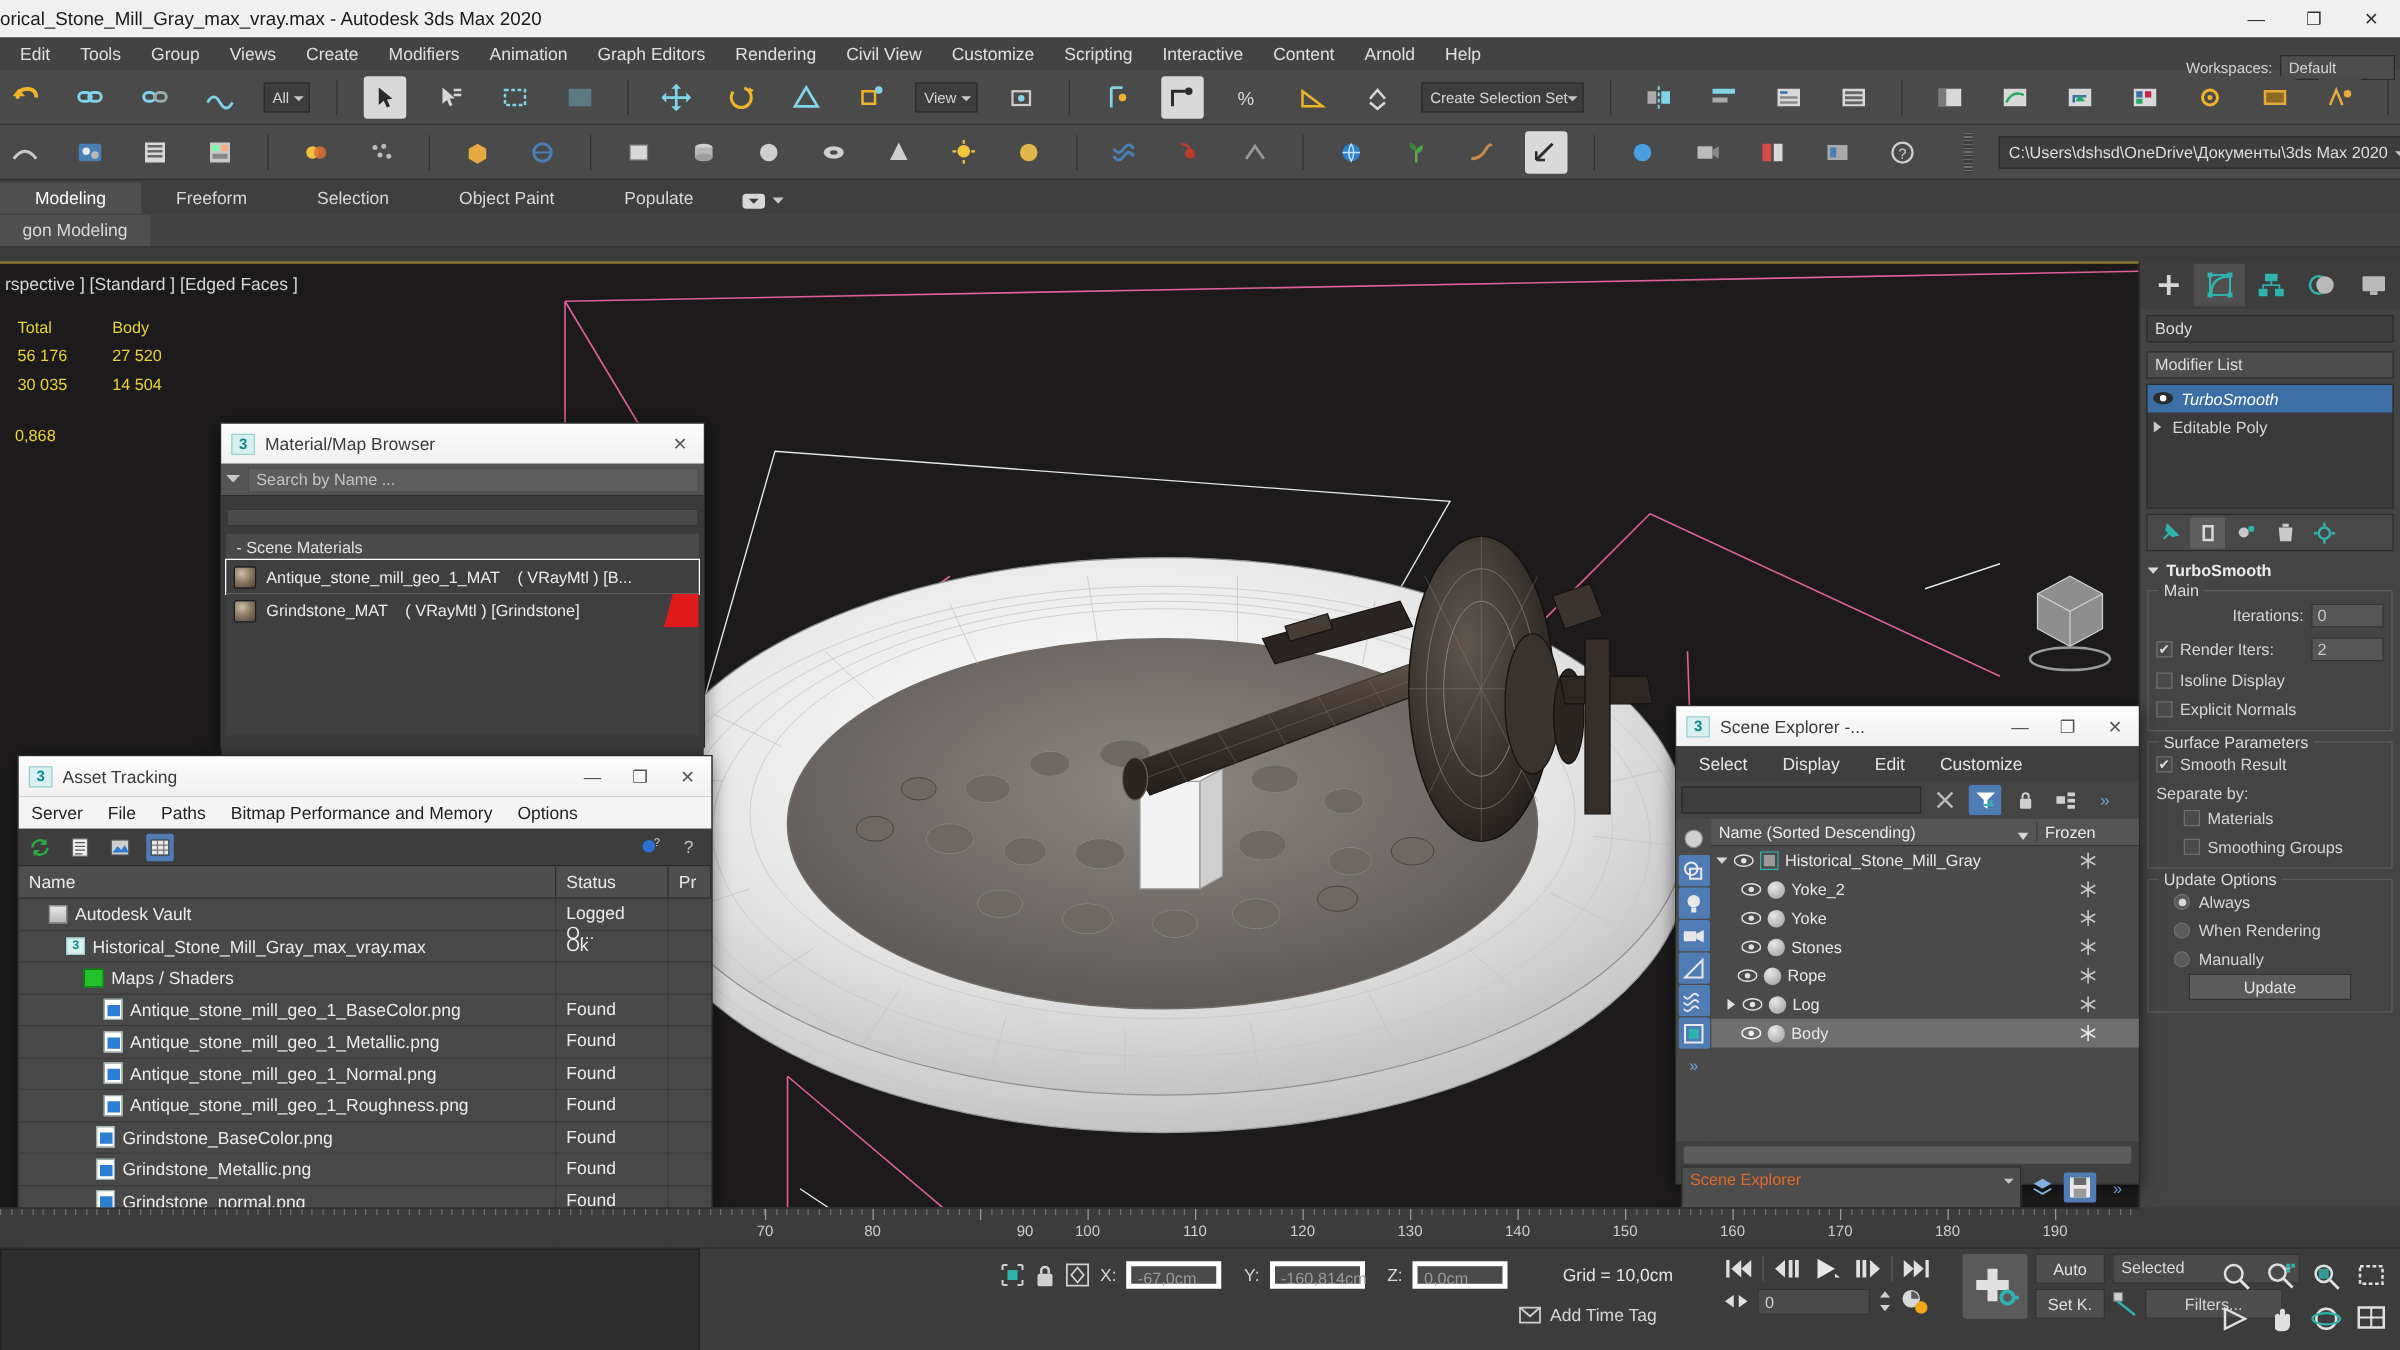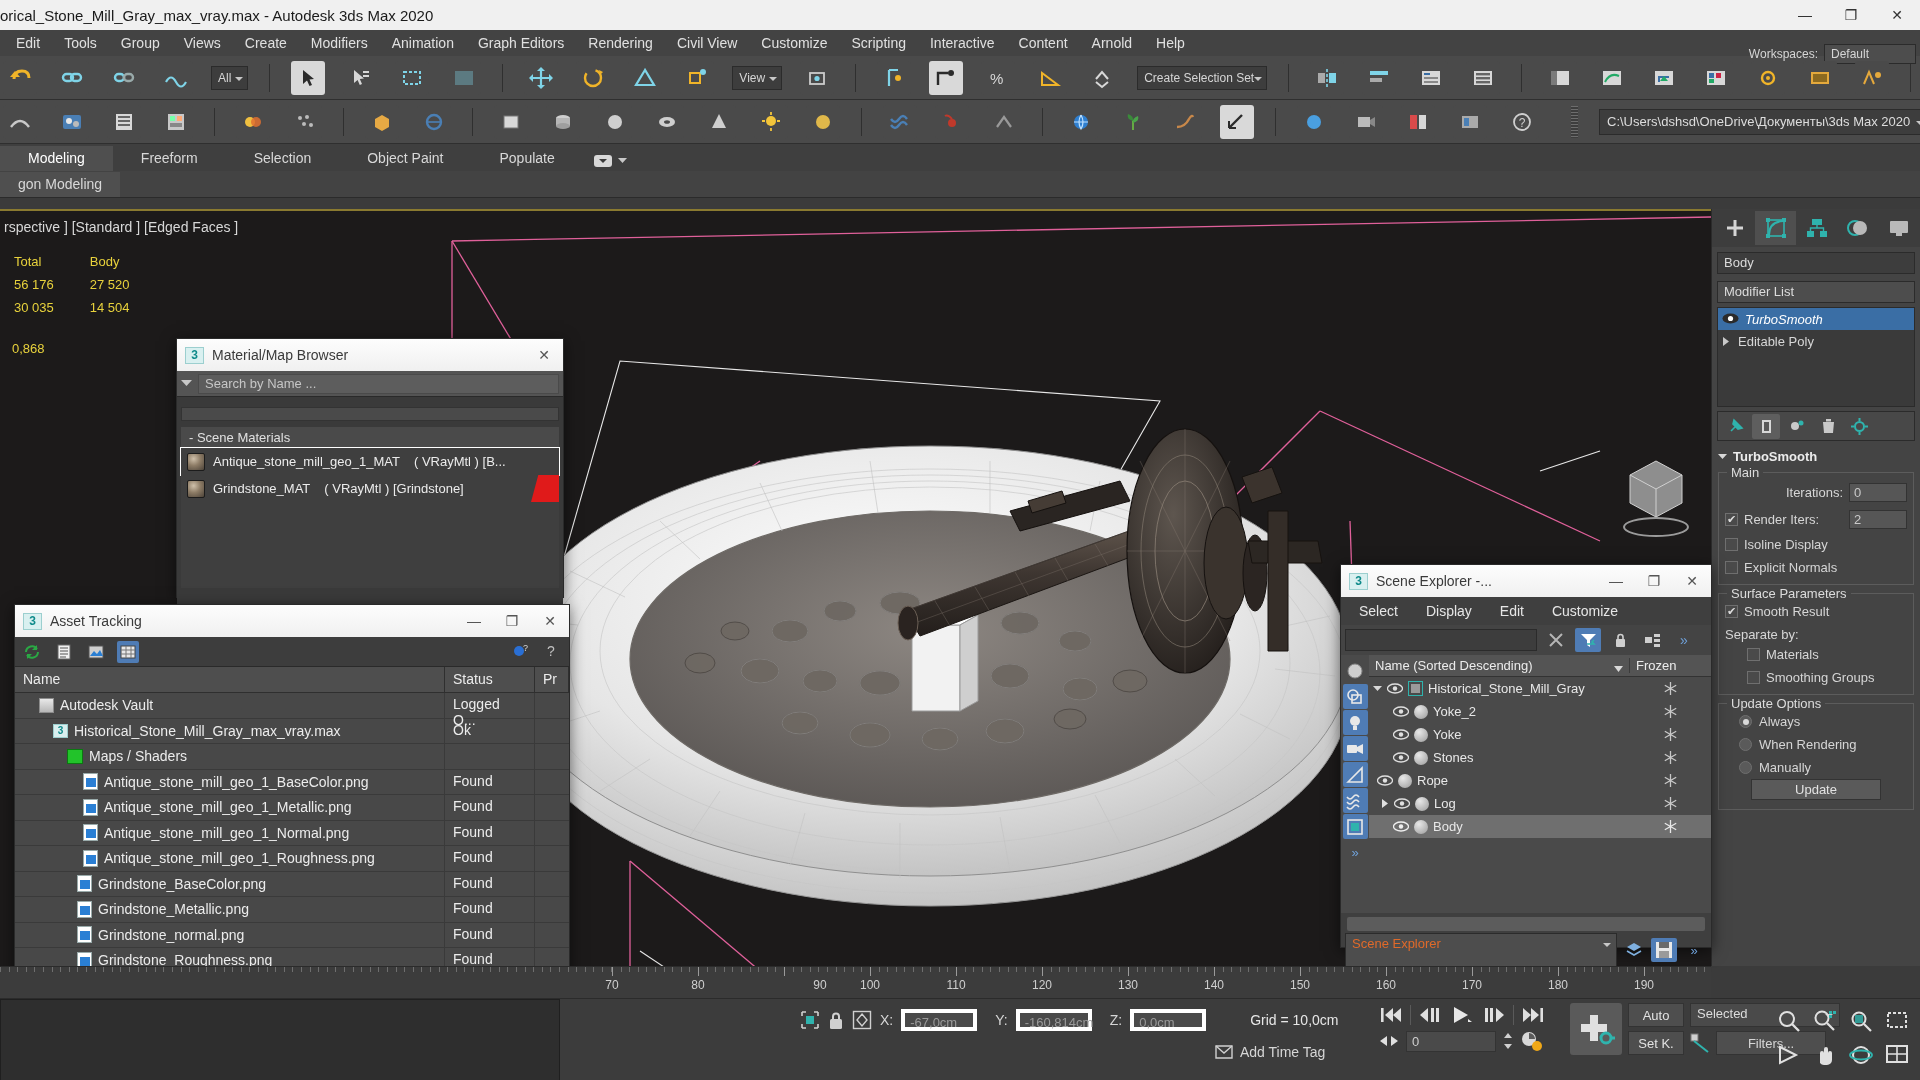--- a/index.html
+++ b/index.html
@@ -1039,20 +1039,27 @@
 <div class="win" id="atk">
   <div class="wintitle">
     <span class="maxicon">3</span>
     <span class="wt-txt">Asset Tracking</span>
     <span class="wt-btns">
       <span class="wt-btn">—</span>
       <span class="wt-btn">❐</span>
       <span class="wt-btn">✕</span>
     </span>
   </div>
+  <div id="atkMenu">
+    <span class="am">Server</span>
+    <span class="am">File</span>
+    <span class="am">Paths</span>
+    <span class="am">Bitmap Performance and Memory</span>
+    <span class="am">Options</span>
+  </div>
   <div id="atkTools">
     <div class="ab">
         <svg width="16" height="16" viewBox="0 0 16 16">
           <path d="M2 8a6 6 0 0 1 11-3" stroke="#2aa844" stroke-width="2" fill="none"></path>
           <path d="M14 8a6 6 0 0 1-11 3" stroke="#2aa844" stroke-width="2" fill="none"></path>
           <path d="M13 1v5h-5z" fill="#2aa844"></path>
           <path d="M3 15v-5h5z" fill="#2aa844"></path>
         </svg>
       </div>
     <div class="ab">
@@ -1381,21 +1388,21 @@
         <span class="fz">
             <svg width="13" height="13" viewBox="0 0 13 13">
               <g stroke="#c8c8c8" stroke-width="1.3">
                 <path d="M6.5 0v13M0.8 3.2l11.4 6.6M12.2 3.2L0.8 9.8"></path>
               </g>
             </svg>
           </span>
       </div>
 
       <div class="sxpRow">
-        <span class="nm" style="padding-left:8px">
+        <span class="nm" style="padding-left:21px">
           <span class="eyeglyph">
               <svg width="16" height="11" viewBox="0 0 16 11">
                 <ellipse cx="8" cy="5.5" rx="7.5" ry="4.5" fill="none" stroke="#e0e0e0" stroke-width="1.3"></ellipse>
                 <circle cx="8" cy="5.5" r="2.2" fill="#e0e0e0"></circle>
               </svg>
             </span>
           <span class="grayball"></span>
           <span>Rope</span>
         </span>
         <span class="fz">

